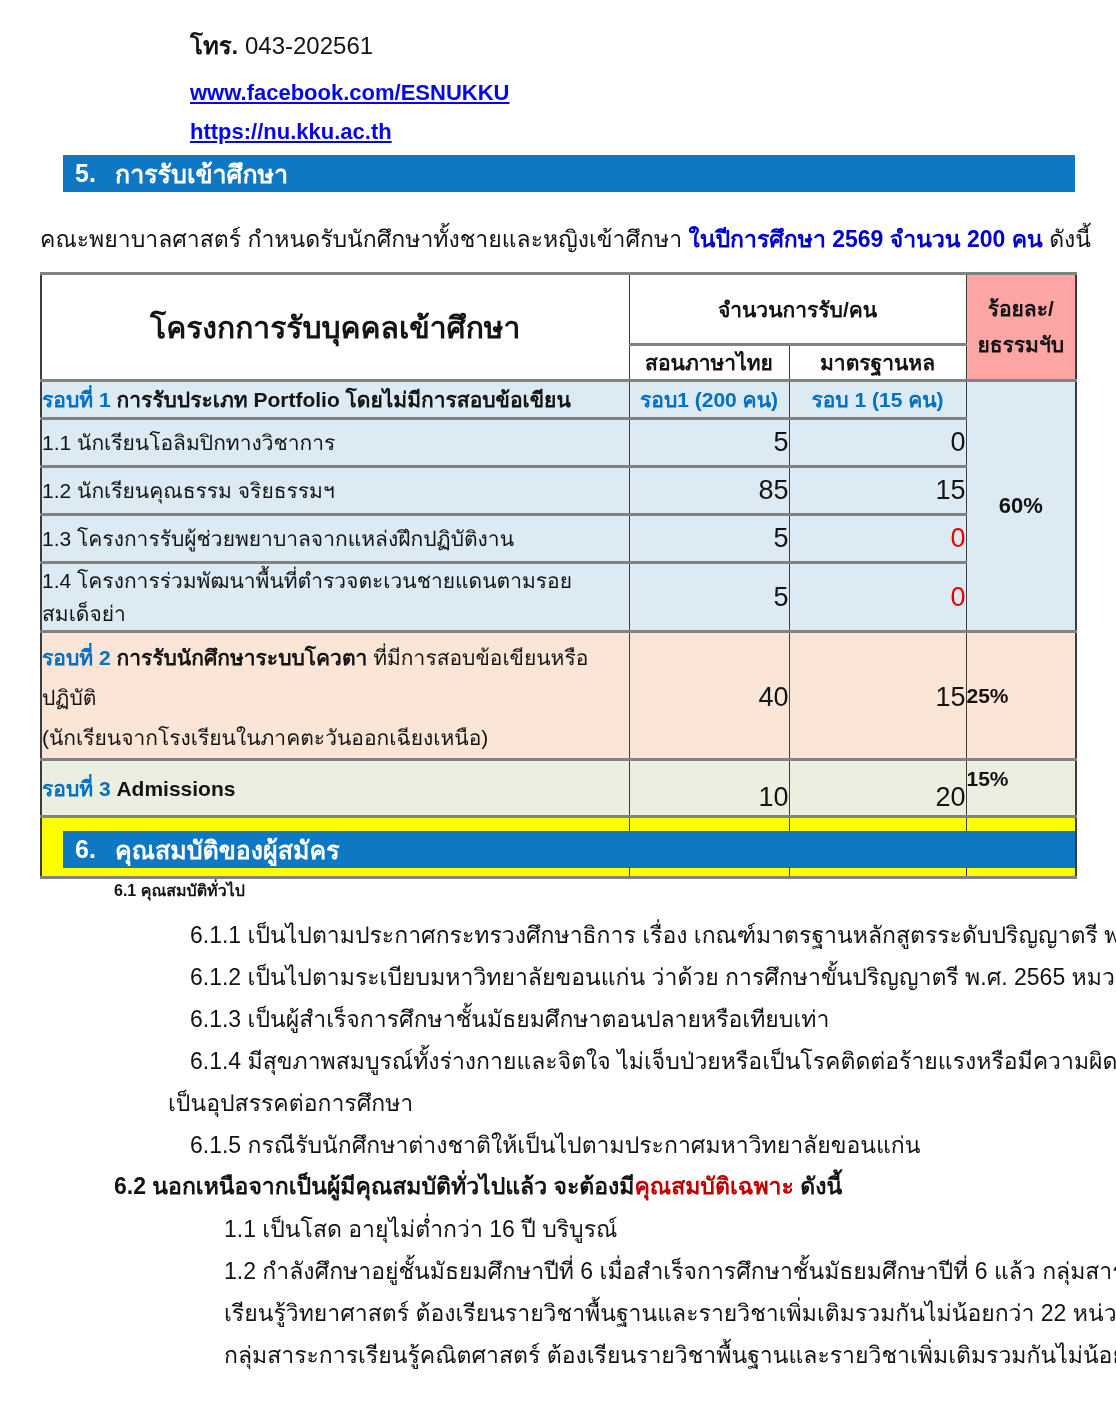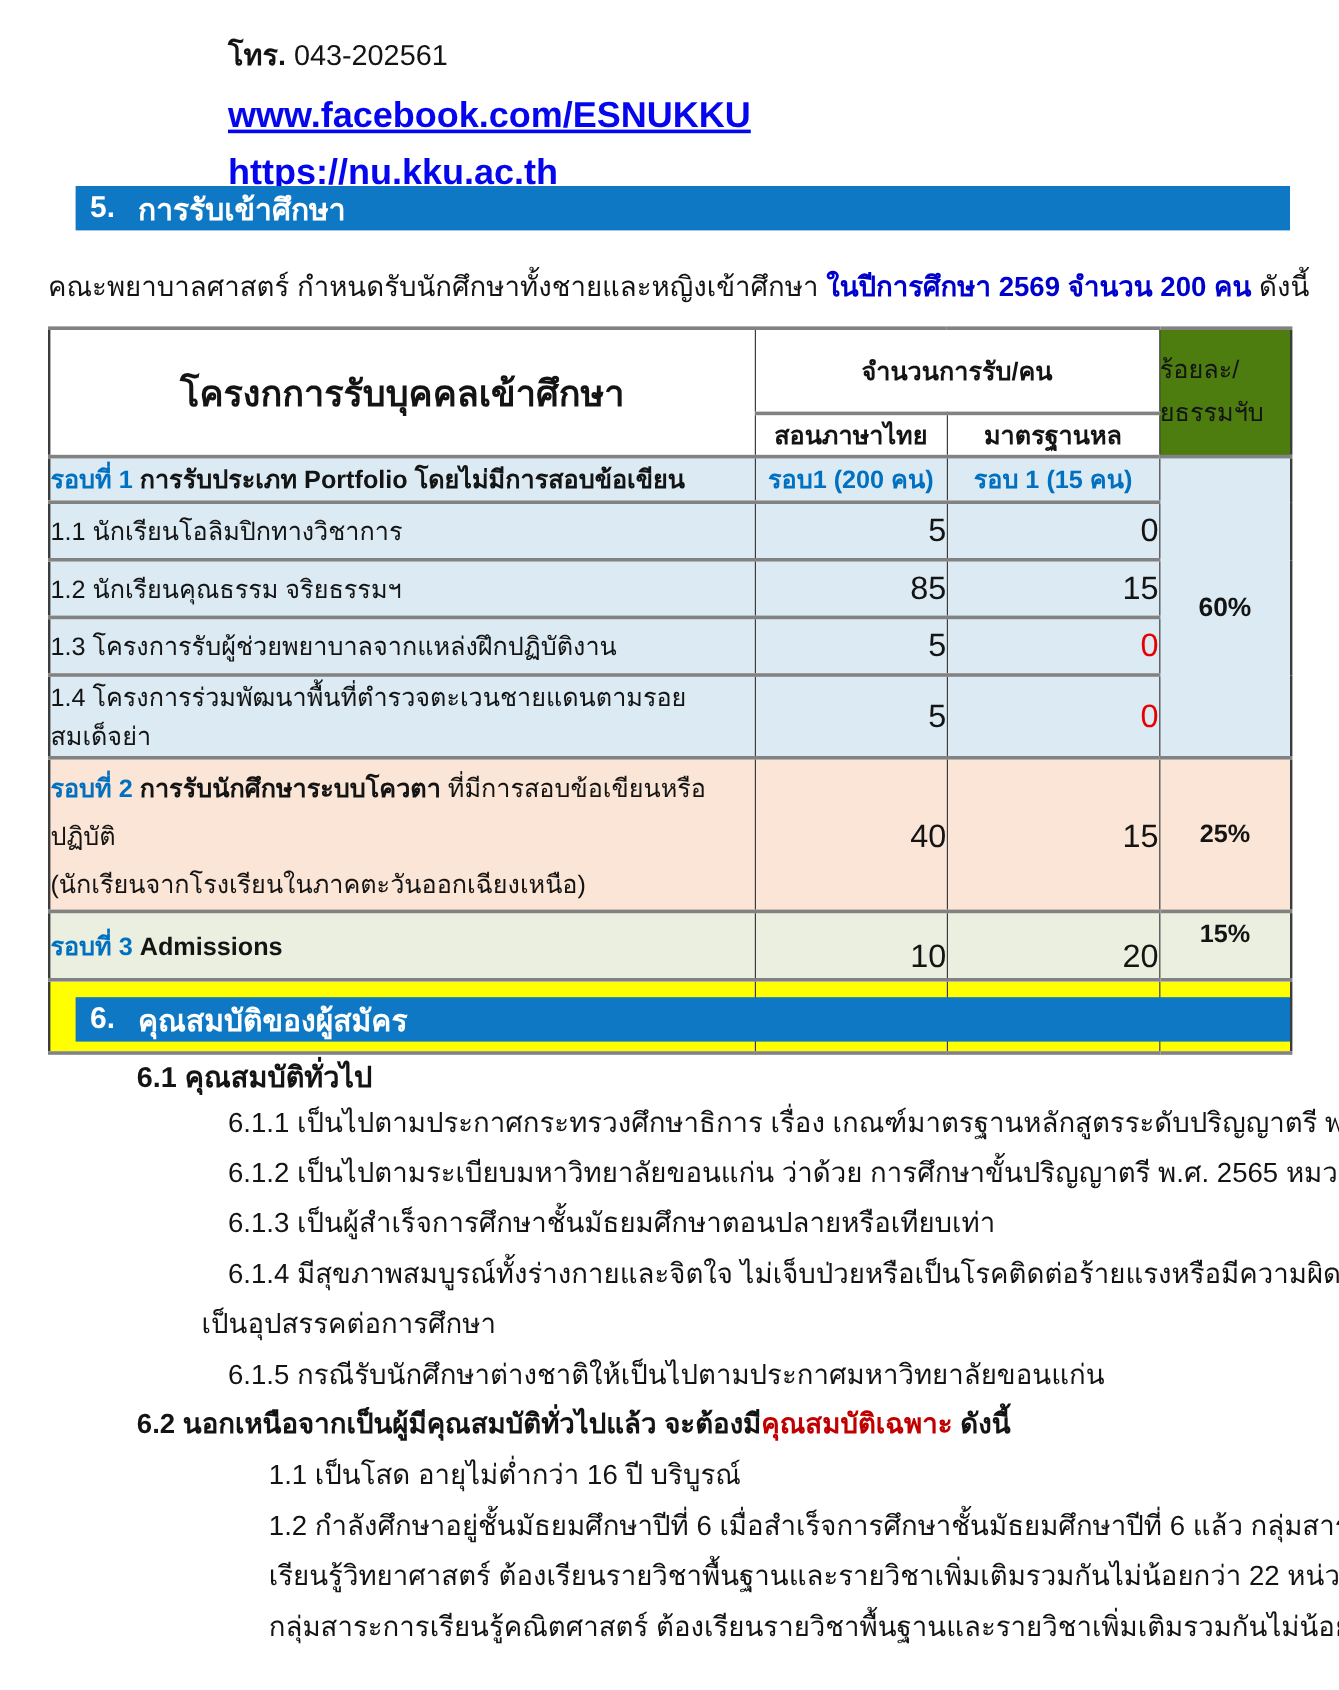--- a/index.html
+++ b/index.html
@@ -8,21 +8,21 @@
     --row-blue:#dbeaf3; --row-peach:#fbe5d6; --row-green:#eaefdf; --row-yellow:#ffff00;
   }
   html,body{margin:0;padding:0;background:#ffffff;}
   body{width:1116px;height:1408px;font-family:"Liberation Sans",sans-serif;color:#141414;}
   .page{position:relative;width:1116px;height:1408px;overflow:hidden;background:#fff;padding-left:16px;}
 
   
   .contact{position:absolute;left:190px;top:26px;}
   .phone{font-size:24px;margin-bottom:15px;}
   .phone .lbl{font-weight:bold;}
-  .doclink{display:block;color:var(--link-blue);font-weight:bold;font-size:30px;
+  .doclink{display:block;color:var(--link-blue);font-weight:bold;font-size:22px;
            text-decoration:underline;margin-bottom:13px;letter-spacing:0;}
 
   
   .banner{position:absolute;left:63px;width:1012px;height:37px;background:var(--banner-blue);
           color:#fff;font-weight:bold;font-size:25px;display:flex;align-items:center;}
   .banner .num{margin-left:12px;width:40px;}
   #banner5{top:155px;}
   #banner6{top:831px;}
 
   
@@ -32,52 +32,52 @@
   
   table.adm{position:absolute;left:40px;top:272px;width:1035px;border-collapse:collapse;table-layout:fixed;}
   table.adm{border:2px solid #3c3c3c;}
   table.adm td{border-left:1.5px solid #3c3c3c;border-right:1.5px solid #3c3c3c;
                border-top:3px solid #828282;border-bottom:3px solid #828282;
                padding:0;vertical-align:middle;overflow:hidden;}
   .col-label{width:588px;} .col-thai{width:160px;} .col-eng{width:177px;} .col-pct{width:110px;}
 
   .cell-program{font-size:30px;font-weight:bold;text-align:center;background:#fff;}
   .cell-group{font-size:21px;font-weight:bold;text-align:center;background:#fff;height:68px;}
-  .cell-pcthead{background:#4d7c0f;text-align:left;font-size:21px;font-weight:normal;
+  .cell-pcthead{background:#fca5a5;text-align:center;font-size:21px;font-weight:bold;
                 vertical-align:top;padding-top:8px;line-height:36px;}
   .cell-sub{height:33px;text-align:center;font-size:21px;font-weight:bold;background:#fff;}
 
   .row-r1h td{height:35px;background:var(--row-blue);}
   .cell-roundlabel{font-size:21px;padding-left:10px;text-align:left;}
   .blue-b{color:var(--round-blue);font-weight:bold;}
   .black-b{font-weight:bold;}
   .cell-roundval{color:var(--round-blue);font-weight:bold;font-size:21px;text-align:center;}
 
   .row-item td{height:45px;background:var(--row-blue);}
   .cell-item{font-size:21px;padding-left:24px;text-align:left;}
   .cell-num{font-size:27px;text-align:right;padding-right:16px;}
   .cell-num.red{color:var(--red);}
   .cell-merge-pct{background:var(--row-blue);text-align:center;font-size:22px;font-weight:bold;}
 
   .row-r2 td{height:84px;background:var(--row-peach);vertical-align:top;}
   .row-r2 .cell-roundlabel{padding-top:5px;line-height:40px;}
   .row-r2 .cell-num{padding-top:4px;}
-  .cell-pct{font-size:21px;font-weight:bold;text-align:center;vertical-align:top;padding-top:8px;}
+  .cell-pct{font-size:21px;font-weight:bold;text-align:left;vertical-align:top;padding-top:8px;}
 
   .row-r3 td{height:48px;background:var(--row-green);}
   .row-r3 .cell-num{vertical-align:bottom;padding-bottom:2px;}
   .row-r3 .cell-pct{vertical-align:top;padding-top:6px;}
 
   .row-total td{height:58px;background:var(--row-yellow);color:var(--navy);font-weight:bold;}
   .cell-total-label{font-size:24px;text-align:right;padding-right:16px;}
   .row-total .cell-num{font-size:27px;}
   .cell-total-pct{font-size:26px;text-align:center;}
 
   
-  .h61{position:absolute;left:114px;top:878px;font-size:24px;font-weight:bold;}
+  .h61{position:absolute;left:114px;top:878px;font-size:16px;font-weight:bold;}
   .gen-items{position:absolute;left:190px;top:914px;font-size:23px;line-height:42px;white-space:nowrap;}
   .gen-items .outdent{margin-left:-22px;}
   .h62{position:absolute;left:114px;top:1168px;font-size:23px;font-weight:bold;white-space:nowrap;}
   .h62 .redpart{color:var(--dark-red);}
   .spec-items{position:absolute;left:224px;top:1208px;font-size:23px;line-height:42px;white-space:nowrap;}
 </style>
 </head>
 <body>
 
 <div class="page">

